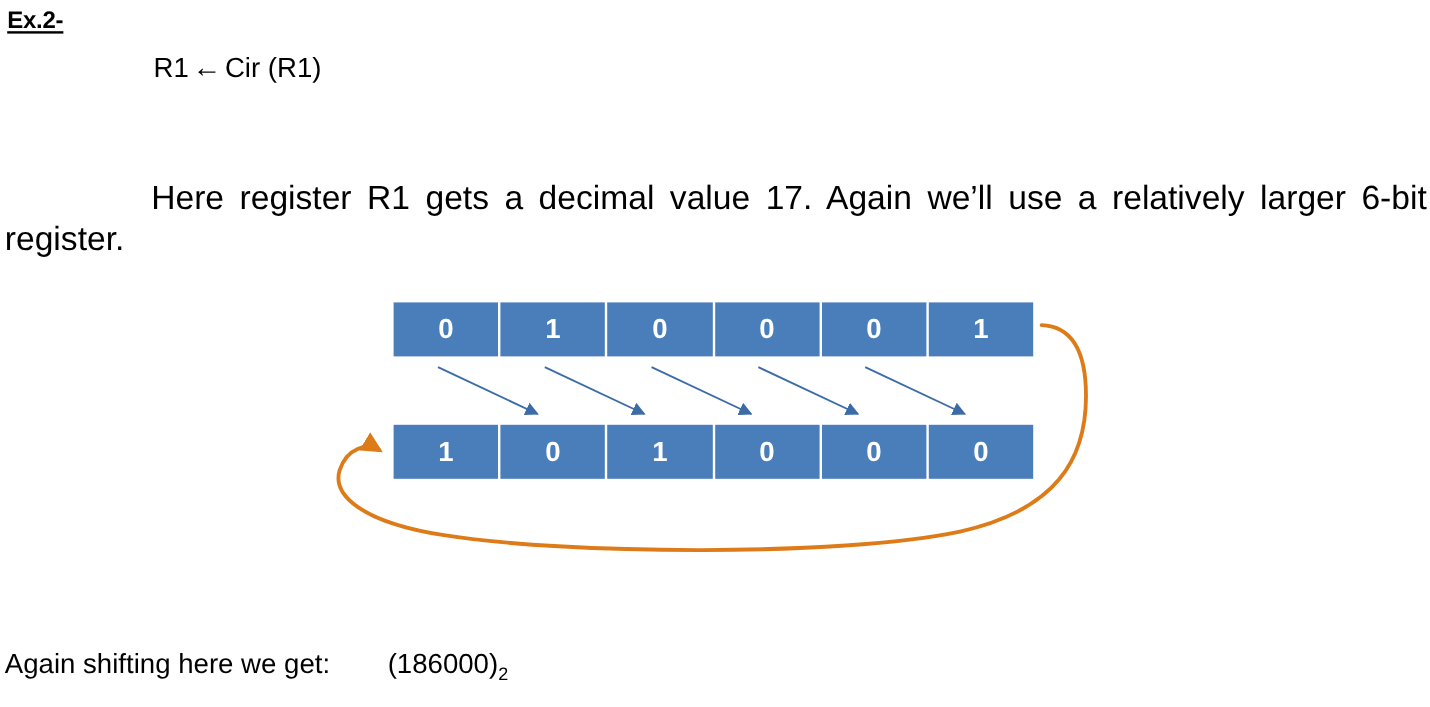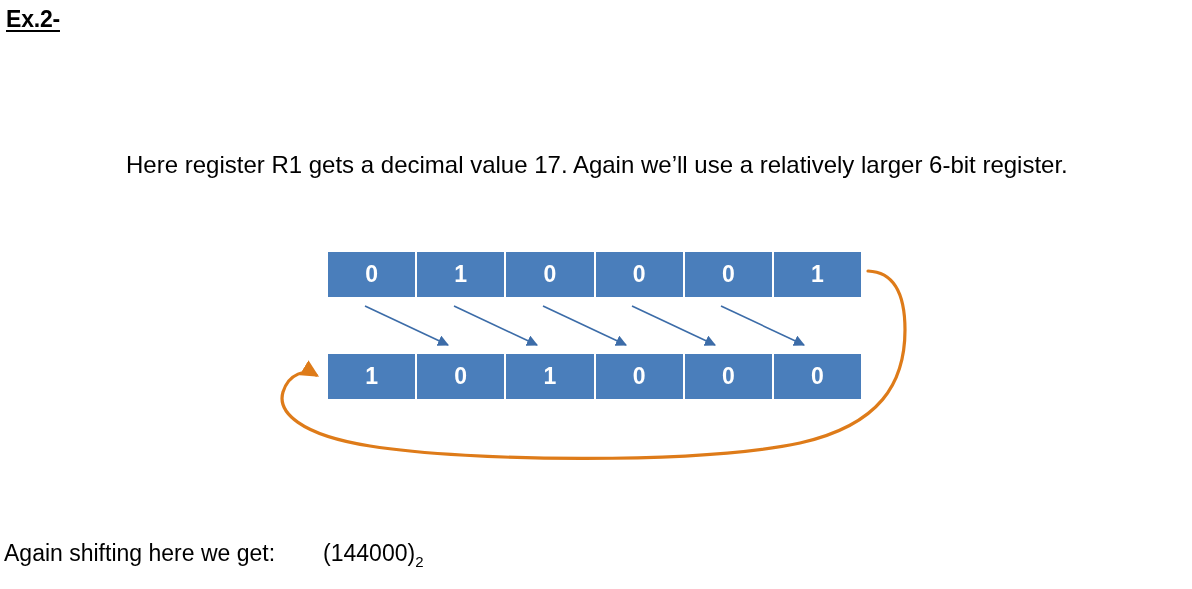--- a/index.html
+++ b/index.html
@@ -16,21 +16,21 @@
     font-family: "Liberation Sans", sans-serif;
     color: #000000;
     -webkit-font-smoothing: antialiased;
   }
 
   
   #heading {
     position: absolute;
     left: 6px;
     top: 6px;
-    font-size: 23px;
+    font-size: 20px;
     font-weight: bold;
     text-decoration: underline;
     text-underline-offset: 3px;
     letter-spacing: -0.2px;
     white-space: nowrap;
   }
 
   
   #rtl-block {
     position: absolute;
@@ -42,21 +42,21 @@
   }
   .rtl-line { display: block; }
   .rtl-arrow { font-size: 24px; padding: 0 3px; }
 
   
   #paragraph {
     position: absolute;
     left: 4px;
     top: 148px;
     width: 1185px;
-    font-size: 24px;
+    font-size: 28px;
     line-height: 34px;
     text-align: justify;
     text-justify: inter-word;
   }
   #paragraph .indent { display: inline-block; width: 122px; }
 
   
   #diagram {
     position: absolute;
     left: 0;
@@ -108,20 +108,23 @@
   }
   #caption .gap { display: inline-block; width: 48px; }
   #caption sub { font-size: 15px; vertical-align: sub; }
 </style>
 </head>
 <body>
 
 <div id="heading">Ex.2-</div>
 
 <div id="rtl-block">
+  <span class="rtl-line">
+    <span>R1</span><span class="rtl-arrow">←</span><span>Cir (R1)</span>
+  </span>
 </div>
 
 <div id="paragraph"><span class="indent"></span><span>Here register R1 gets a decimal value 17. Again we’ll use a relatively larger 6-bit register.</span></div>
 
 <div id="diagram">
 
   <svg id="diagram-svg" viewBox="0 0 1192 589" xmlns="http://www.w3.org/2000/svg">
     <defs>
       <marker id="shiftHead" viewBox="0 0 10 10" refX="9" refY="5" markerWidth="7" markerHeight="7" orient="auto-start-reverse">
         <path d="M 0 0 L 10 5 L 0 10 z" fill="#3C6CA8"></path>
@@ -160,13 +163,13 @@
     <div class="bit-cell">1</div>
     <div class="bit-cell">0</div>
     <div class="bit-cell">1</div>
     <div class="bit-cell">0</div>
     <div class="bit-cell">0</div>
     <div class="bit-cell">0</div>
   </div>
 
 </div>
 
-<div id="caption"><span>Again shifting here we get:</span><span class="gap"></span><span>(144000)</span><sub>2</sub></div>
+<div id="caption"><span>Again shifting here we get:</span><span class="gap"></span><span>(186000)</span><sub>2</sub></div>
 
 </body></html>

